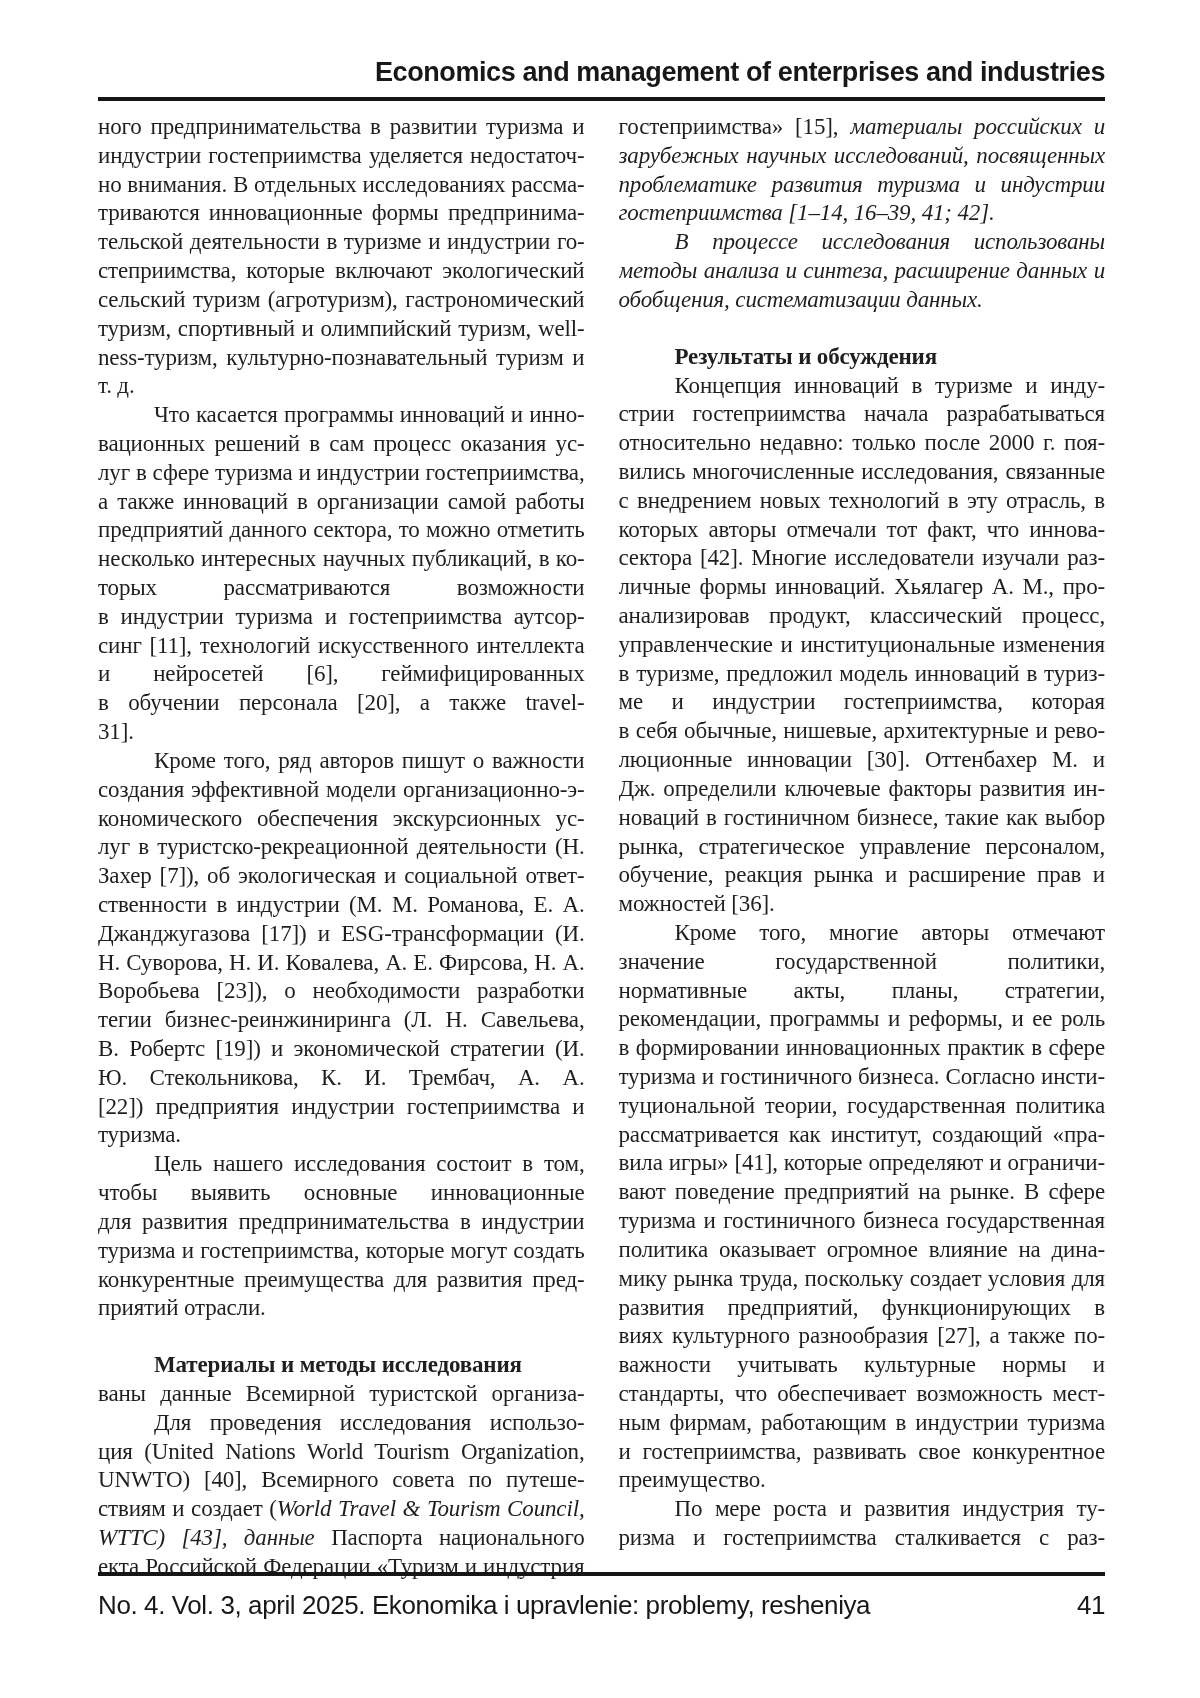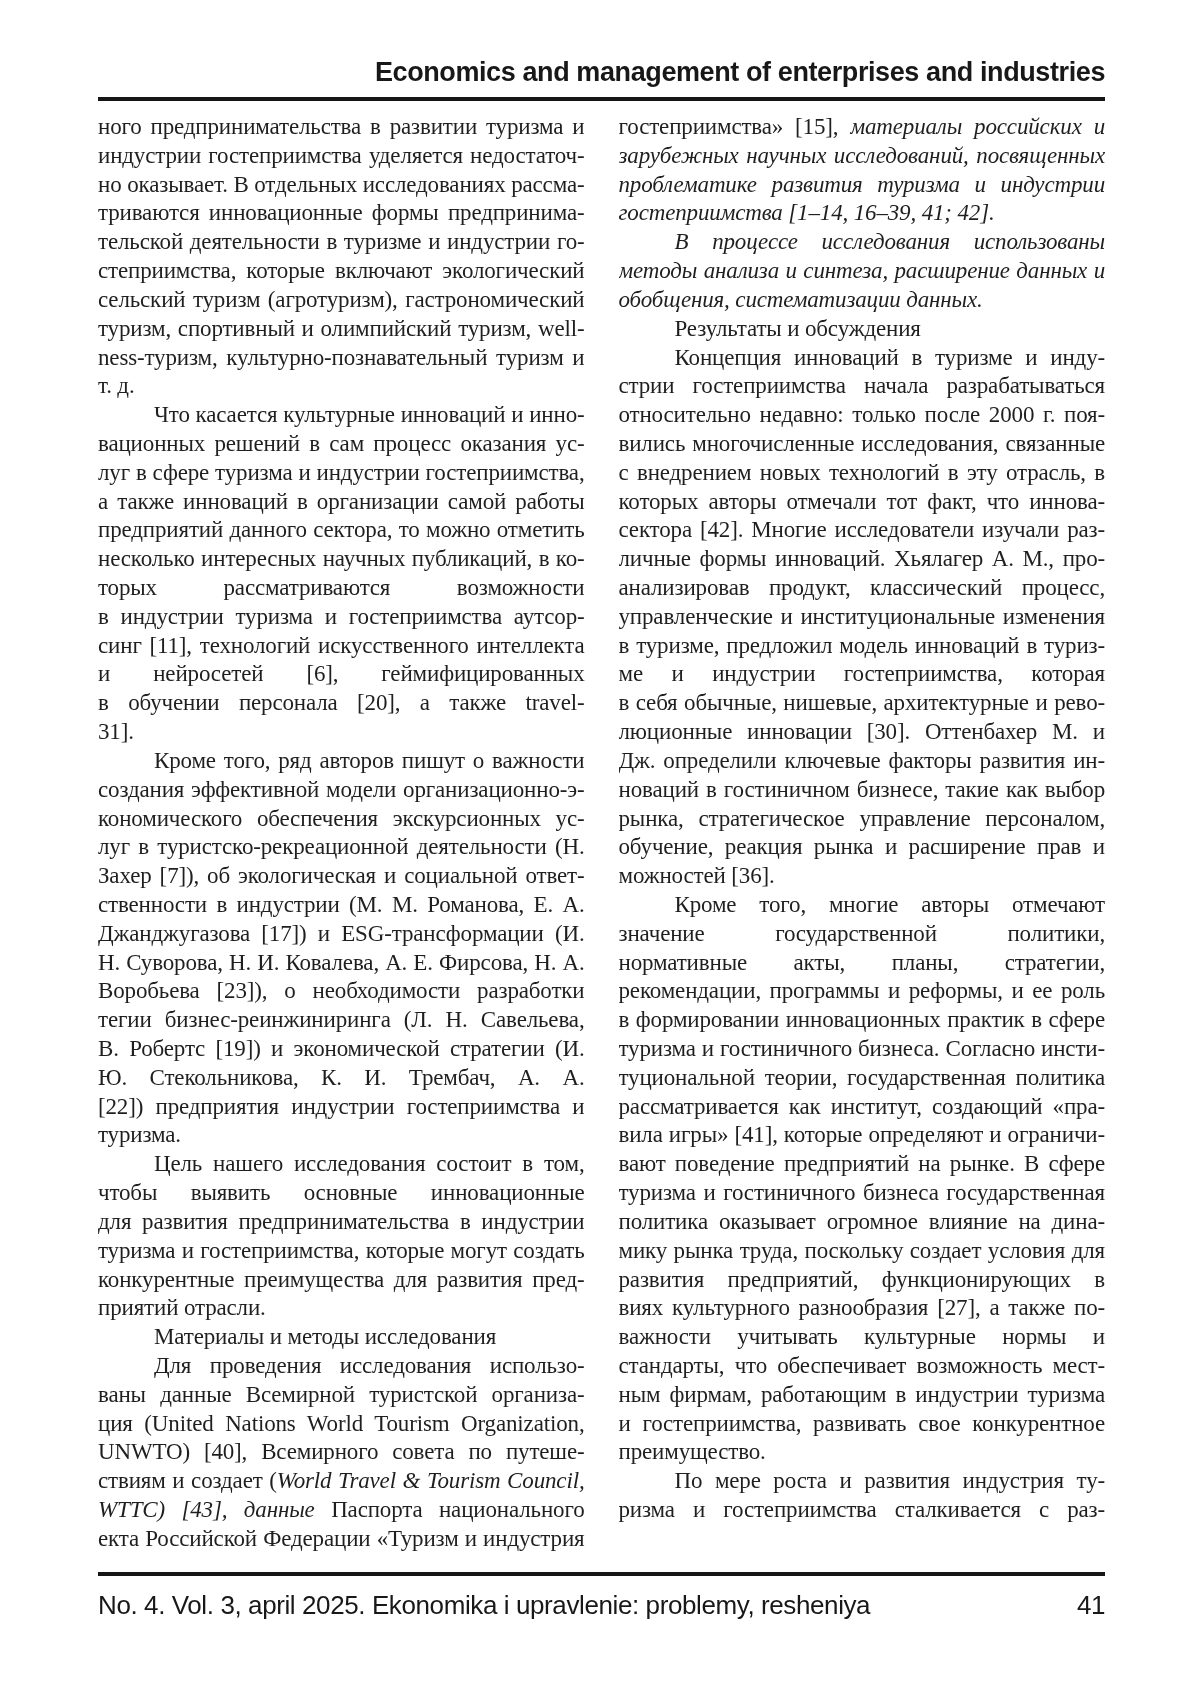--- a/index.html
+++ b/index.html
@@ -38,21 +38,21 @@
   .line {
     height: 28.82px;
     line-height: 28.82px;
     overflow: hidden;
     text-align: justify;
     text-align-last: justify;
     white-space: normal;
   }
   .line.noJust { text-align: left; text-align-last: left; }
   .line.indent { padding-left: 56px; }
-  .line.heading { font-weight: normal; }
+  .line.heading { font-weight: bold; margin-top: 28px; }
   .line.italic, .line .it { font-style: italic; }
 
   .footer {
     position: absolute;
     top: 1572px;
     left: 98px;
     right: 95px;
     font-family: "Liberation Sans", sans-serif;
     font-size: 26px;
     letter-spacing: -0.4px;
@@ -73,29 +73,29 @@
 
   <div class="header">
     <div class="header-title">Economics and management of enterprises and industries</div>
     <div class="rule"></div>
   </div>
 
   <div class="body-cols">
     <div class="column">
         <div class="line">ного предпринимательства в развитии туризма и</div>
         <div class="line">индустрии гостеприимства уделяется недостаточ-</div>
-        <div class="line">но оказывает. В отдельных исследованиях рассма-</div>
+        <div class="line">но внимания. В отдельных исследованиях рассма-</div>
         <div class="line">триваются инновационные формы предпринима-</div>
         <div class="line">тельской деятельности в туризме и индустрии го-</div>
         <div class="line">степриимства, которые включают экологический и</div>
         <div class="line">сельский туризм (агротуризм), гастрономический</div>
         <div class="line">туризм, спортивный и олимпийский туризм, well-</div>
         <div class="line">ness-туризм, культурно-познавательный туризм и</div>
         <div class="line noJust">т. д.</div>
-        <div class="line indent">Что касается культурные инноваций и инно-</div>
+        <div class="line indent">Что касается программы инноваций и инно-</div>
         <div class="line">вационных решений в сам процесс оказания ус-</div>
         <div class="line">луг в сфере туризма и индустрии гостеприимства,</div>
         <div class="line">а также инноваций в организации самой работы</div>
         <div class="line">предприятий данного сектора, то можно отметить</div>
         <div class="line">несколько интересных научных публикаций, в ко-</div>
         <div class="line">торых рассматриваются возможности применения</div>
         <div class="line">в индустрии туризма и гостеприимства аутсор-</div>
         <div class="line">синг [11], технологий искусственного интеллекта</div>
         <div class="line">и нейросетей [6], геймифицированных технологий</div>
         <div class="line">в обучении персонала [20], а также travel-блогинга</div>
@@ -114,22 +114,22 @@
         <div class="line">Ю. Стекольникова, К. И. Трембач, А. А. Маликова</div>
         <div class="line">[22]) предприятия индустрии гостеприимства и</div>
         <div class="line noJust">туризма.</div>
         <div class="line indent">Цель нашего исследования состоит в том,</div>
         <div class="line">чтобы выявить основные инновационные решения</div>
         <div class="line">для развития предпринимательства в индустрии</div>
         <div class="line">туризма и гостеприимства, которые могут создать</div>
         <div class="line">конкурентные преимущества для развития пред-</div>
         <div class="line noJust">приятий отрасли.</div>
         <div class="line heading noJust indent">Материалы и методы исследования</div>
+        <div class="line">ваны данные Всемирной туристской организа-</div>
         <div class="line indent">Для проведения исследования использо-</div>
-        <div class="line">ваны данные Всемирной туристской организа-</div>
         <div class="line">ция (United Nations World Tourism Organization,</div>
         <div class="line">UNWTO) [40], Всемирного совета по путеше-</div>
         <div class="line"><span>ствиям и создает (</span><span class="it">World Travel &amp; Tourism Council,</span></div>
         <div class="line"><span class="it">WTTC) [43], данные </span><span>Паспорта национального про-</span></div>
         <div class="line">екта Российской Федерации «Туризм и индустрия</div>
       </div>
     <div class="column">
         <div class="line"><span>гостеприимства» [15], </span><span class="it">материалы российских и</span></div>
         <div class="line"><span class="it">зарубежных научных исследований, посвященных</span></div>
         <div class="line"><span class="it">проблематике развития туризма и индустрии</span></div>

